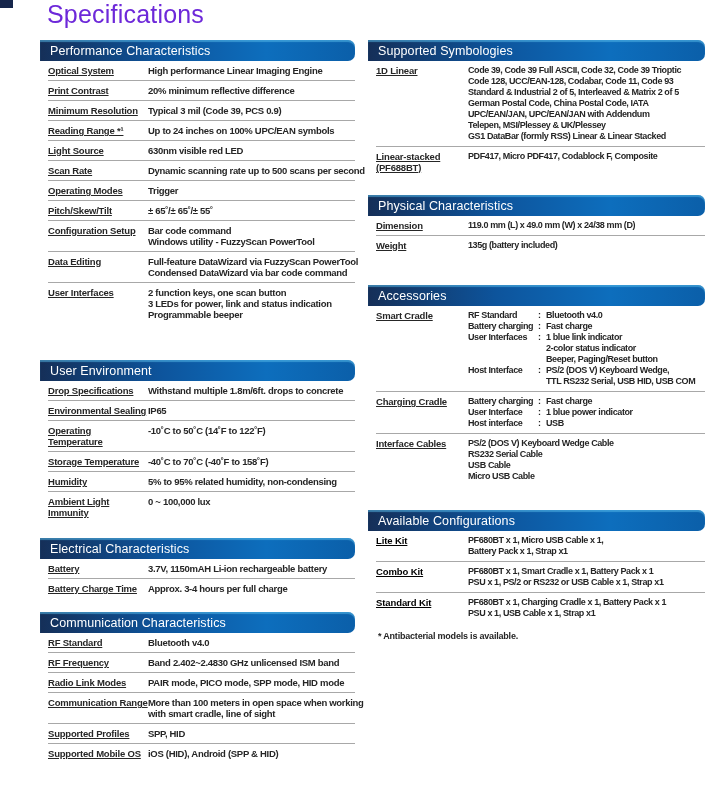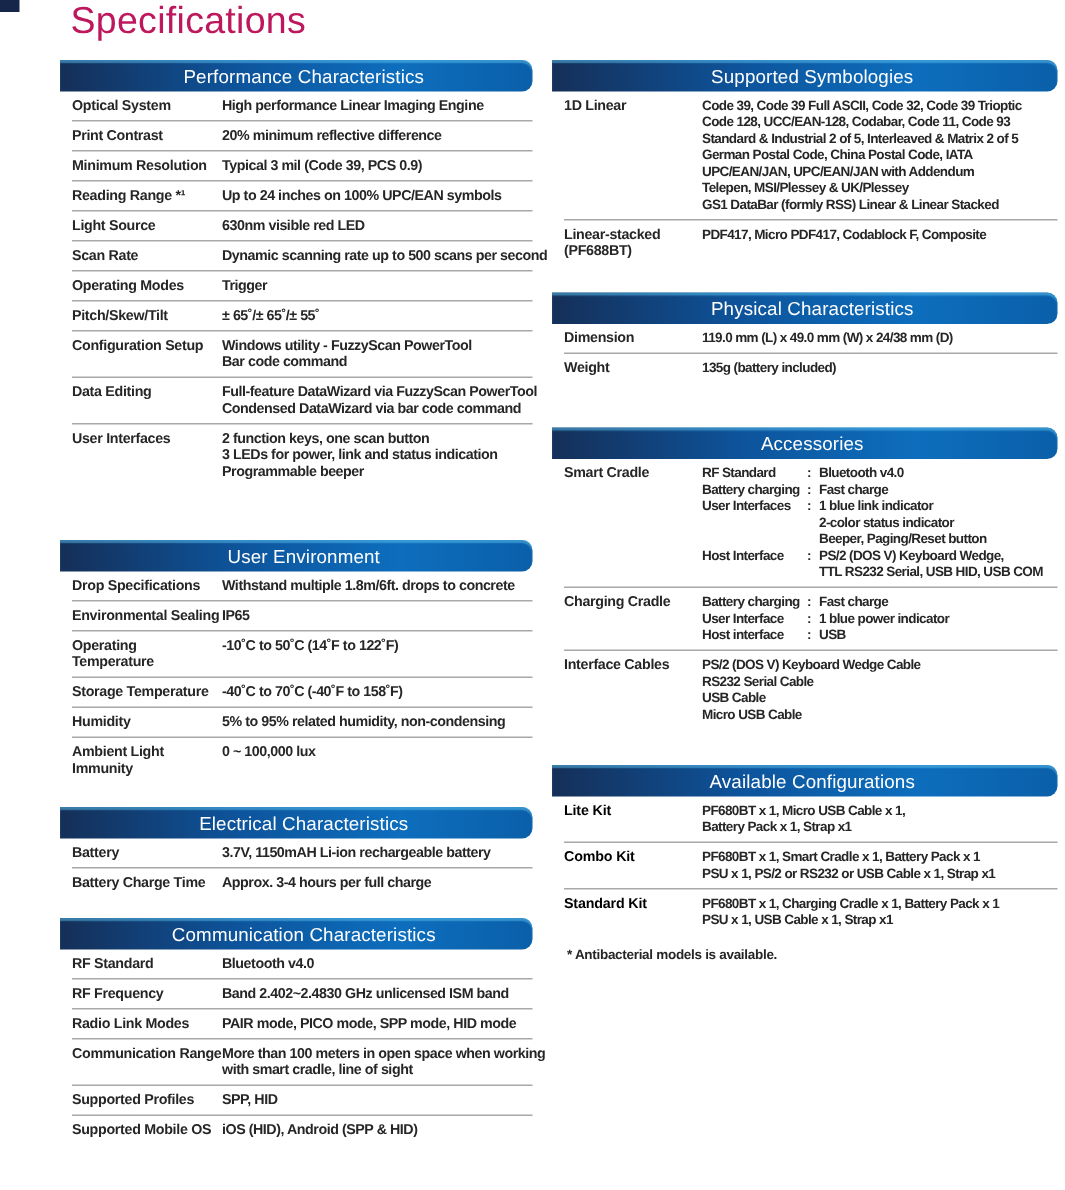--- a/index.html
+++ b/index.html
@@ -3,36 +3,35 @@
 <meta charset="utf-8">
 <style>
   html,body{margin:0;padding:0;}
   body{
     width:710px;height:793px;background:#ffffff;overflow:hidden;
     font-family:"Liberation Sans",sans-serif;color:#262626;position:relative;
   }
   .corner{position:absolute;top:0;left:0;width:13px;height:8px;background:#16264b;}
   .title{
     position:absolute;top:0px;left:47px;margin:0;font-size:25px;font-weight:400;
-    color:#be185d;letter-spacing:0.2px;
+    color:#6d28d9;letter-spacing:0.2px;
   }
   .layout{position:absolute;top:40px;left:40px;display:flex;gap:13px;}
   .col-left{width:315px;}
   .col-right{width:337px;}
   .bar{
     height:21px;border-radius:0 7px 7px 0;display:flex;align-items:center;
     padding-left:10px;box-sizing:border-box;color:#fff;font-size:12.5px;letter-spacing:.1px;
     background:linear-gradient(90deg,#152f58 0%,#0d549c 38%,#0d6ebd 72%,#0b5fa9 100%);
     box-shadow:inset 0 2px 1px rgba(90,190,235,.55);
-    justify-content:center;
   }
   .rows{margin-left:8px;}
   .row{display:flex;padding:4px 0;border-bottom:1px solid #a8a8a8;}
   .row:last-child{border-bottom:none;}
-  .label{flex:0 0 100px;font-size:9.5px;font-weight:700;line-height:11px;letter-spacing:-.2px;}
+  .label{flex:0 0 100px;font-size:9.5px;font-weight:700;line-height:11px;letter-spacing:-.2px;text-decoration:underline;}
   .col-right .label{flex:0 0 92px;font-size:9.5px;}
   .value{flex:1;min-width:0;}
   .vline{font-size:9.5px;font-weight:700;line-height:11px;letter-spacing:-.3px;white-space:nowrap;}
   .col-right .vline{font-size:9px;letter-spacing:-.4px;}
   .kv{display:flex;}
   .kv .sub{flex:0 0 70px;}
   .kv .colon{flex:0 0 8px;}
   .kv .val{flex:1;}
   .strong-labels .label{color:#000;letter-spacing:-.1px;}
   .footnote{margin:8px 0 0 10px;font-size:9px;font-weight:700;letter-spacing:-.2px;color:#262626;}
@@ -115,22 +114,22 @@
             </div>
             <div class="value">
               <div class="vline">± 65˚/± 65˚/± 55˚</div>
             </div>
           </div>
           <div class="row">
             <div class="label">
               <div class="lab-line">Configuration Setup</div>
             </div>
             <div class="value">
+              <div class="vline">Bar code command</div>
               <div class="vline">Windows utility - FuzzyScan PowerTool</div>
-              <div class="vline">Bar code command</div>
             </div>
           </div>
           <div class="row">
             <div class="label">
               <div class="lab-line">Data Editing</div>
             </div>
             <div class="value">
               <div class="vline">Full-feature DataWizard via FuzzyScan PowerTool</div>
               <div class="vline">Condensed DataWizard via bar code command</div>
             </div>

